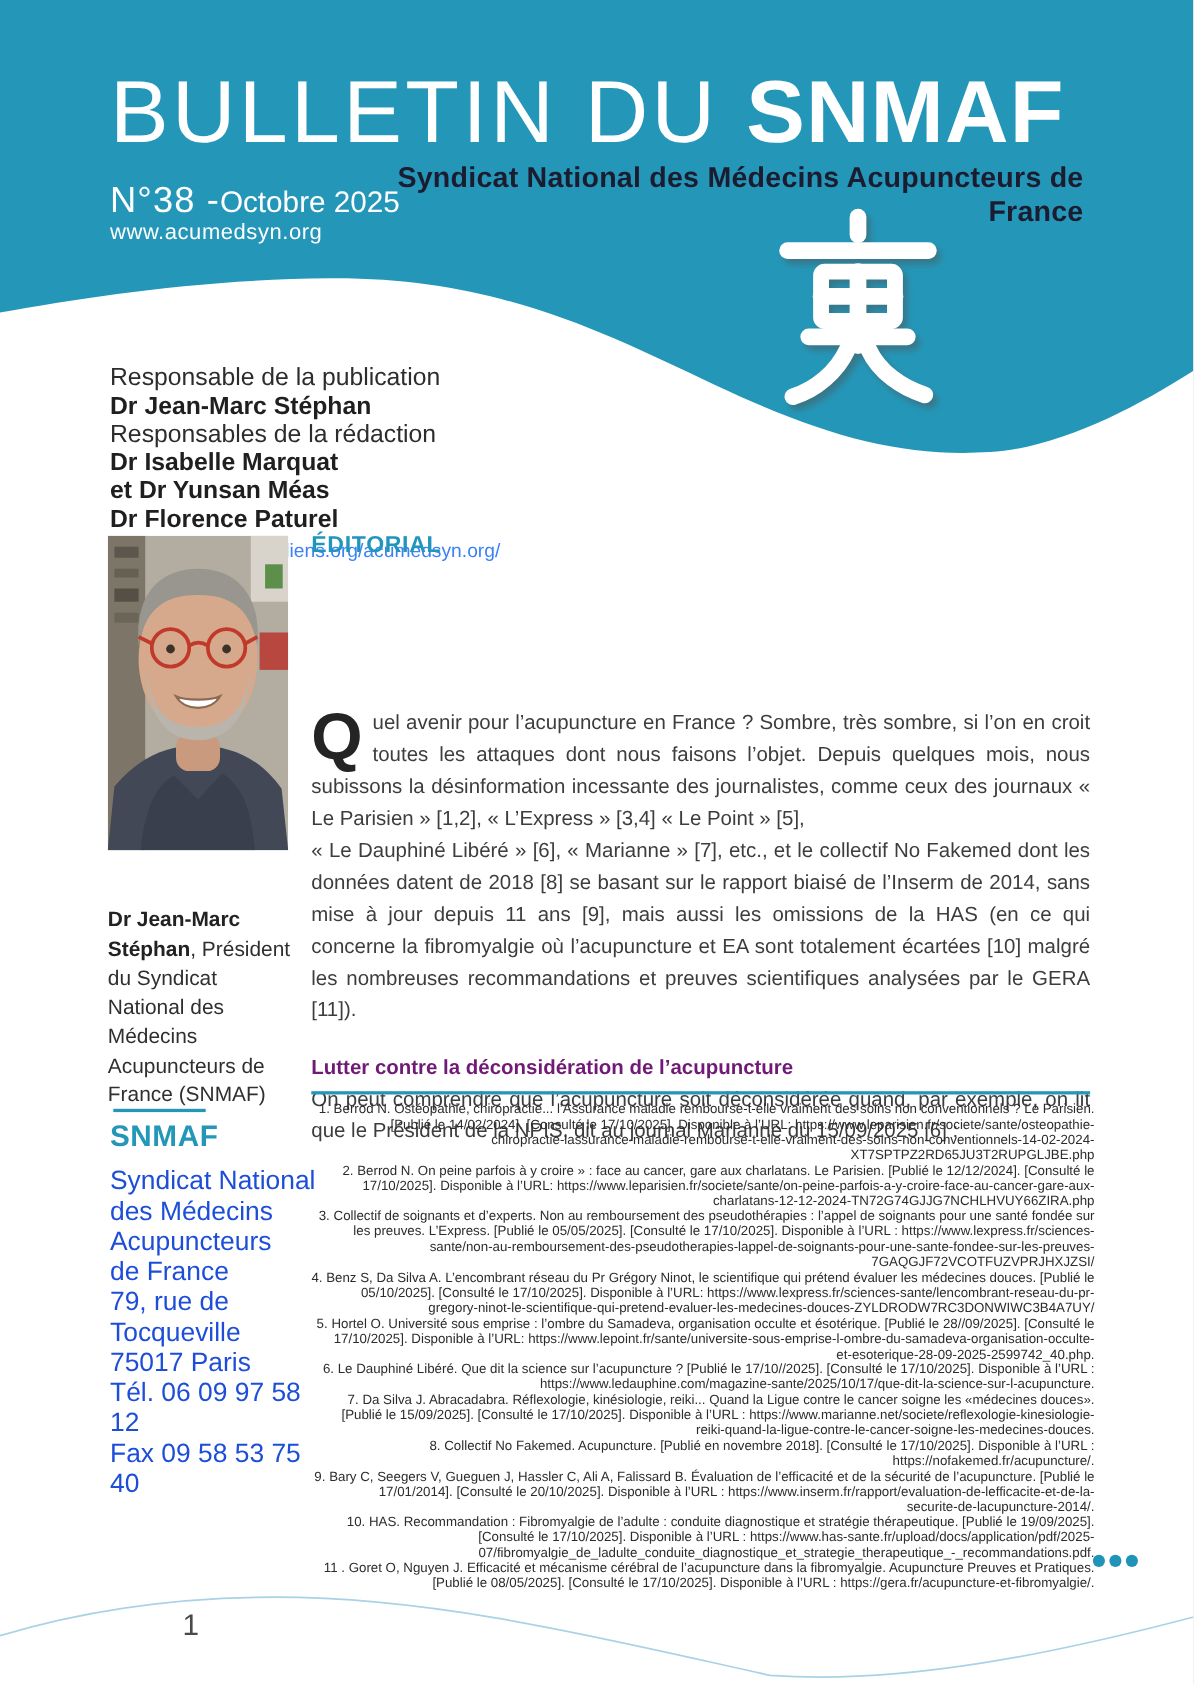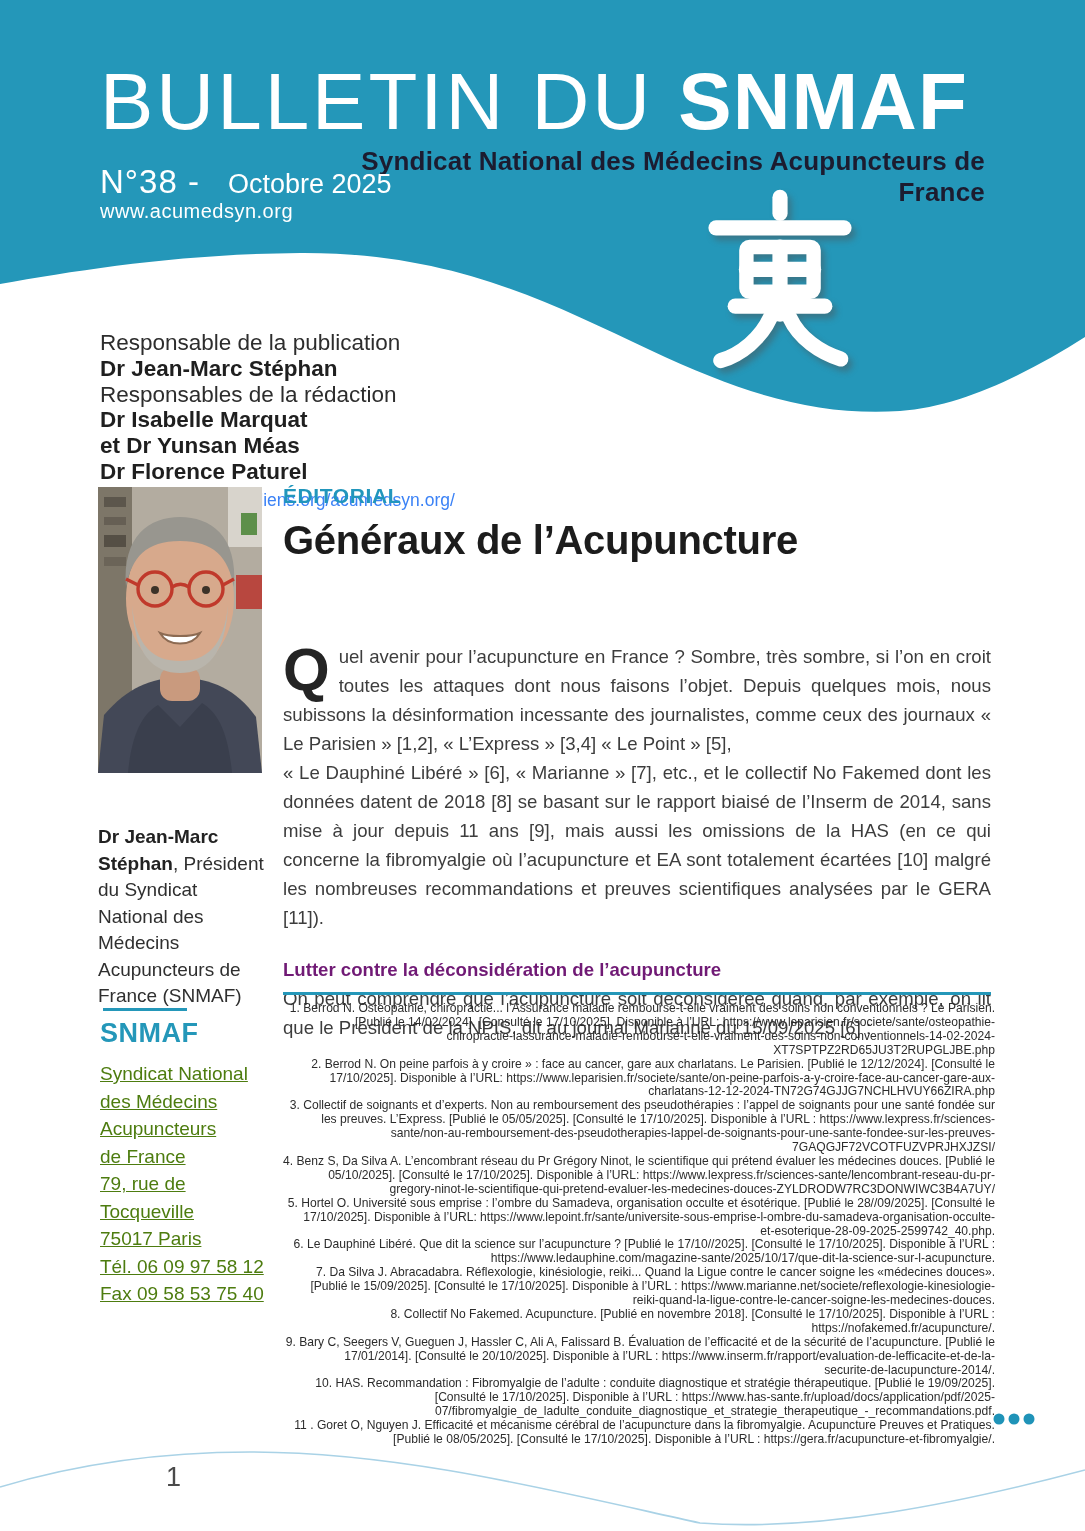--- a/index.html
+++ b/index.html
@@ -13,36 +13,36 @@
 
   
   #header-wave{left:0;top:0;width:1085px;height:460px;}
   #masthead-title{left:100px;top:56px;width:900px;white-space:nowrap;color:#fff;}
   #masthead-title .light{font-size:80px;font-weight:300;letter-spacing:3px;}
   #masthead-title .bold{font-size:80px;font-weight:800;letter-spacing:1px;}
   #header-subtitle{left:283px;top:146px;width:702px;text-align:right;
     font-size:26px;font-weight:700;color:#1c1c30;letter-spacing:0.2px;}
   #issue-line{left:100px;top:163px;color:#fff;white-space:nowrap;}
   #issue-line .issue{font-size:33px;font-weight:300;letter-spacing:1px;}
-  #issue-line .date{font-size:27px;font-weight:300;margin-left:28px;}
+  #issue-line .date{font-size:27px;font-weight:300;margin-left:0;}
   #website{left:100px;top:200px;color:#fff;font-size:20px;font-weight:300;letter-spacing:0.5px;}
   #kanji{left:700px;top:188px;width:160px;height:182px;filter:drop-shadow(4px 5px 3px rgba(80,80,80,.45));}
 
   
   #credits{left:100px;top:300px;width:380px;color:#2d2d2d;font-size:22.5px;line-height:25.8px;margin-top:30px;}
   #credits .bold{font-weight:700;color:#1f1f1f;}
   #credits .url{font-size:17.5px;margin-top:3px;color:#3b82f6;text-align:center;}
 
   
   #portrait{left:98px;top:487px;width:164px;height:286px;overflow:hidden;}
   #caption{left:98px;top:788px;width:172px;font-size:19px;line-height:26.5px;color:#2f2f2f;margin-top:36px;}
   #caption .bold{font-weight:700;color:#222;}
   #sidebar-rule{left:103px;top:1008px;width:84px;height:3px;background:#2497b9;}
   #org-heading{left:100px;top:1018px;font-size:27px;font-weight:800;color:#2497b9;letter-spacing:0.5px;}
-  #address{left:100px;top:1060px;width:190px;font-size:19px;line-height:27.5px;color:#4d7c0f;text-decoration:underline;}
+  #address{left:100px;top:1060px;width:190px;font-size:24px;line-height:27.5px;color:#1d4ed8;}
 
   
   #kicker{left:283px;top:484px;font-size:21px;font-weight:800;color:#2196bc;letter-spacing:0.6px;}
   #article-title{left:283px;top:516px;width:720px;font-size:40px;line-height:48px;
     font-weight:800;color:#1c1c1c;letter-spacing:-0.3px;}
   #body-text{left:283px;top:642px;width:708px;font-size:18.6px;line-height:29px;
     color:#3d3d3d;text-align:justify;}
   .dropcap{float:left;font-size:60px;line-height:49px;font-weight:800;color:#242424;
     padding:3px 9px 0 0;}
   #body-text .subhead{font-weight:700;color:#701a75;margin-top:23px;text-align:left;}
@@ -151,21 +151,20 @@
       <div>de France</div>
       <div>79, rue de</div>
       <div>Tocqueville</div>
       <div>75017 Paris</div>
       <div>Tél. 06 09 97 58 12</div>
       <div>Fax 09 58 53 75 40</div>
     </div>
 
   <div id="kicker" class="abs">ÉDITORIAL</div>
   <div id="article-title" class="abs">
-    <div>Généraux de l’Acupuncture</div>
   </div>
 
   <div id="body-text" class="abs">
     <div class="para">
       <span class="dropcap">Q</span><span>uel avenir pour l’acupuncture en France ? Sombre, très sombre, si l’on en croit toutes les attaques dont nous faisons l’objet. Depuis quelques mois, nous subissons la désinformation incessante des journalistes, comme ceux des journaux « Le Parisien » [1,2], « L’Express » [3,4] « Le Point » [5],</span>
     </div>
     <div class="para">« Le Dauphiné Libéré » [6], « Marianne » [7], etc., et le collectif No Fakemed  dont les données datent de 2018 [8] se basant sur le rapport biaisé de l’Inserm de 2014, sans mise à jour depuis 11 ans [9], mais aussi les omissions de la HAS (en ce qui concerne la fibromyalgie où l’acupuncture et EA sont totalement écartées [10] malgré les nombreuses recommandations et preuves scientifiques analysées par le GERA [11]).</div>
     <div class="subhead">Lutter contre la déconsidération de l’acupuncture</div>
     <div class="para">On peut comprendre que l’acupuncture soit déconsidérée quand, par exemple, on lit que le Président de la NPIS, dit au journal Marianne du 15/09/2025 [6] :</div>
   </div>

